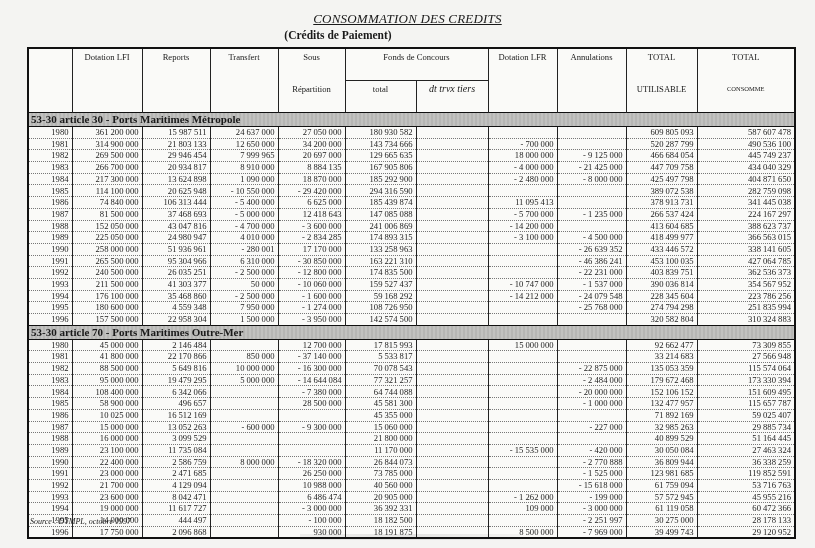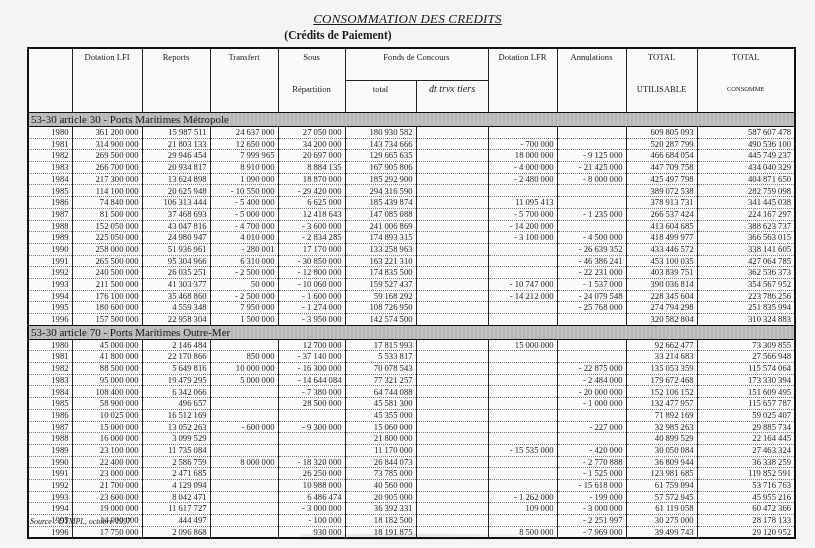--- a/index.html
+++ b/index.html
@@ -47,21 +47,21 @@
   thead tr.h2 th { border-bottom:1px solid #111; }
   td {
     border-left:1px solid #222; border-right:1px solid #222;
     border-bottom:1px dotted #777;
     text-align:right; padding:0 3px 0 2px; height:10.7px; line-height:10.5px;
     white-space:nowrap; overflow:hidden;
   }
   td.year { }
   tr.section td {
     background:#bdbdbb;
-    font-weight:normal; font-size:11px; text-align:left;
+    font-weight:bold; font-size:11px; text-align:left;
     border-top:1px solid #111; border-bottom:1px solid #111;
     padding:0 0 0 2px; height:13px; line-height:13px;
     background-image:repeating-linear-gradient(90deg, rgba(255,255,255,0.08) 0 2px, rgba(0,0,0,0.04) 2px 4px);
   }
   tbody tr:last-child td { border-bottom:none; }
   .source {
     position:absolute; top:517px; left:30px;
     font-size:8px; font-style:italic;
   }
   .ghost {
@@ -446,21 +446,21 @@
         <td class="year">1988</td>
         <td>16 000 000</td>
         <td>3 099 529</td>
         <td></td>
         <td></td>
         <td>21 800 000</td>
         <td></td>
         <td></td>
         <td></td>
         <td>40 899 529</td>
-        <td>22 164 445</td>
+        <td>51 164 445</td>
       </tr>
       <tr>
         <td class="year">1989</td>
         <td>23 100 000</td>
         <td>11 735 084</td>
         <td></td>
         <td></td>
         <td>11 170 000</td>
         <td></td>
         <td>- 15 535 000</td>

